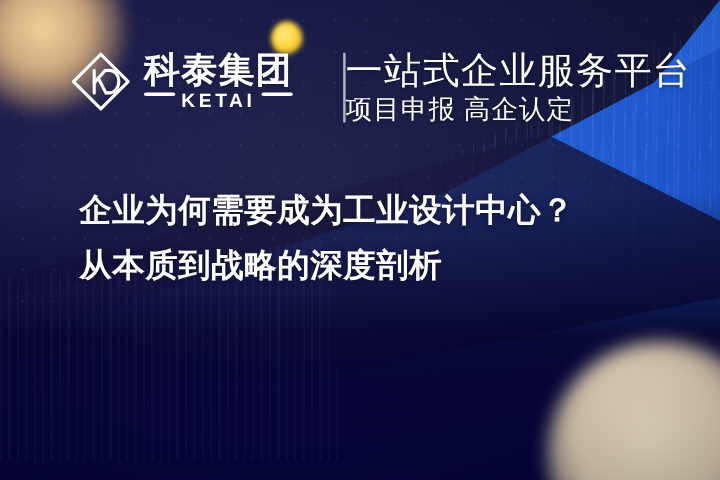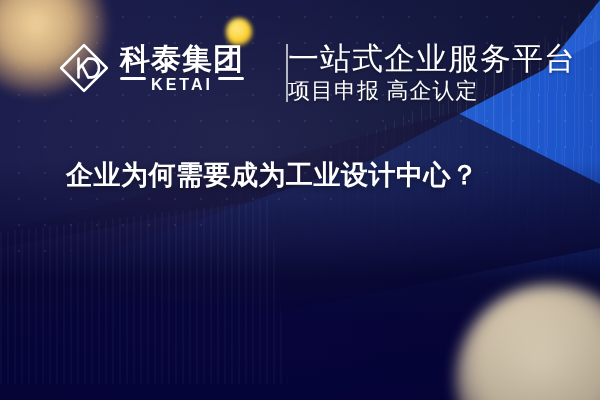--- a/index.html
+++ b/index.html
@@ -256,16 +256,17 @@
 
     <div class="divider"></div>
 
     <div class="slogan">
       <div class="slogan-main">一站式企业服务平台</div>
       <div class="slogan-sub">项目申报 高企认定</div>
     </div>
 
     <div class="headline">
       <div class="headline-line">企业为何需要成为工业设计中心？</div>
+      <div class="headline-line">从本质到战略的深度剖析</div>
     </div>
 
   </div>
 </div>
 
 </body></html>

